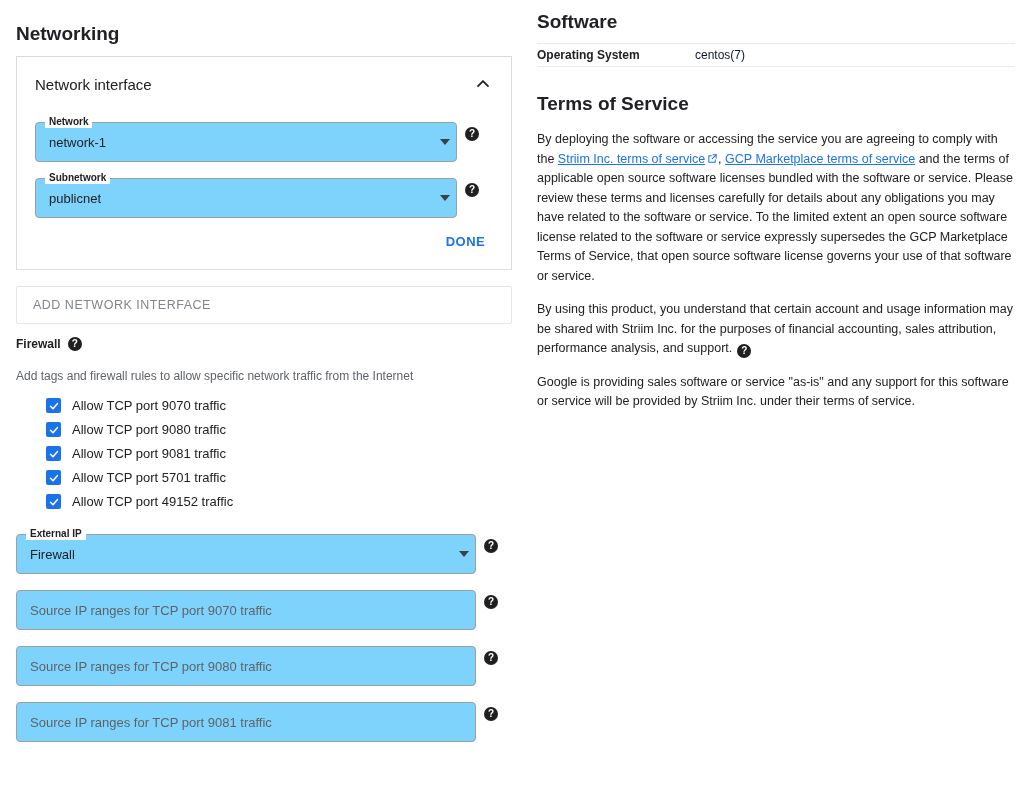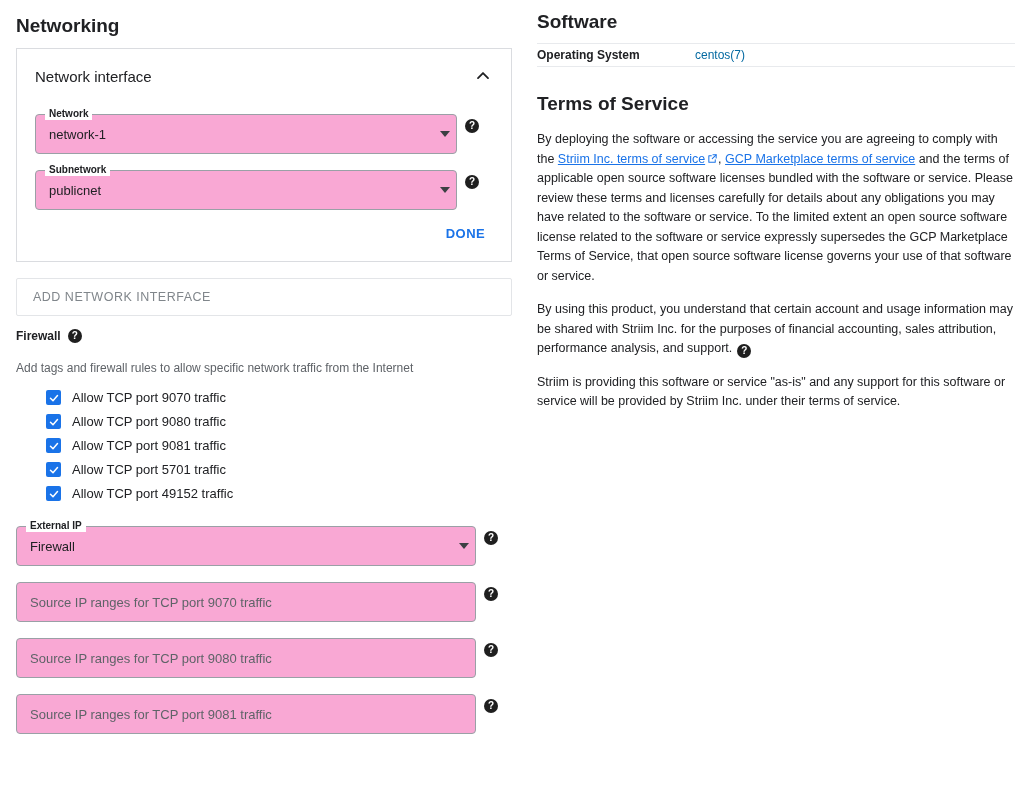--- a/index.html
+++ b/index.html
@@ -7,21 +7,21 @@
     margin: 0; padding: 0;
     width: 1023px; height: 797px;
     background: #ffffff;
     font-family: "Liberation Sans", sans-serif;
     color: #202124;
     overflow: hidden;
   }
   .page { position: relative; width: 1023px; height: 797px; }
 
   
-  .col-left  { position: absolute; left: 16px; top: 4px;   width: 496px; }
+  .col-left  { position: absolute; left: 16px; top: 12px;   width: 496px; }
   .col-right { position: absolute; left: 537px; top: 0;  width: 478px; }
 
   
   .h-section {
     font-size: 19px; font-weight: bold; letter-spacing: 0;
     color: #202124; margin: 10px 0 0 0; line-height: 24px;
   }
   .h-sub {
     font-size: 12px; font-weight: bold; color: #202124;
     margin: 12px 0 0 0; line-height: 16px;
@@ -57,21 +57,21 @@
   .btn-text {
     color: #1a73e8; font-size: 13px; font-weight: bold;
     letter-spacing: .4px; cursor: pointer; background: none;
     border: none; padding: 6px 8px; font-family: "Liberation Sans", sans-serif;
   }
 
   
   .field {
     position: relative; height: 40px; margin-top: 16px;
     border: 1px solid #9aa0a6; border-radius: 4px;
-    display: flex; align-items: center; background: #f9a8d4;
+    display: flex; align-items: center; background: #7dd3fc;
   }
   .field-legend {
     position: absolute; top: -7px; left: 9px; padding: 0 4px;
     background: #fff; font-size: 10px; font-weight: bold;
     color: #202124; line-height: 12px; white-space: nowrap;
   }
   .field-value {
     font-size: 13px; color: #202124; padding-left: 13px; flex: 1 1 auto;
     overflow: hidden; white-space: nowrap; text-overflow: ellipsis;
   }
@@ -112,21 +112,21 @@
   .cb svg { width: 12px; height: 12px; display: block; }
   .fw-label { font-size: 13px; color: #202124; }
 
   
   .sw-table { margin-top: 9px; }
   .sw-row {
     display: flex; align-items: center; height: 24px;
     border-top: 1px solid #e8eaed; border-bottom: 1px solid #e8eaed;
   }
   .sw-key { font-size: 12px; font-weight: bold; color: #202124; width: 158px; }
-  .sw-val { font-size: 12px; color: #0369a1; }
+  .sw-val { font-size: 12px; color: #0f172a; }
 
   .tos-title { margin-top: 25px; }
   .tos-p {
     font-size: 12.5px; line-height: 19.5px; color: #202124;
     margin-top: 14px;
   }
   .tos-p a {
     color: #1a73e8; text-decoration: underline; cursor: pointer;
   }
   .ext-ico {
@@ -291,17 +291,17 @@
             <path d="M13 4h7v7"></path>
             <path d="M20 4l-8.5 8.5"></path>
             <path d="M18 14.5V20H4V6h5.5"></path>
           </svg></span><span>, </span><a>GCP Marketplace terms of service</a><span> and the terms of applicable open source software licenses bundled with the software or service. Please review these terms and licenses carefully for details about any obligations you may have related to the software or service. To the limited extent an open source software license related to the software or service expressly supersedes the GCP Marketplace Terms of Service, that open source software license governs your use of that software or service.</span>
     </p>
 
     <p class="tos-p">
       <span>By using this product, you understand that certain account and usage information may be shared with Striim Inc. for the purposes of financial accounting, sales attribution, performance analysis, and support.</span><span class="help inline-help">?</span>
     </p>
 
-    <p class="tos-p">Striim is providing this software or service "as-is" and any support for this software or service will be provided by Striim Inc. under their terms of service.</p>
+    <p class="tos-p">Google is providing sales software or service "as-is" and any support for this software or service will be provided by Striim Inc. under their terms of service.</p>
 
   </div>
 
 </div>
 
 </body></html>

